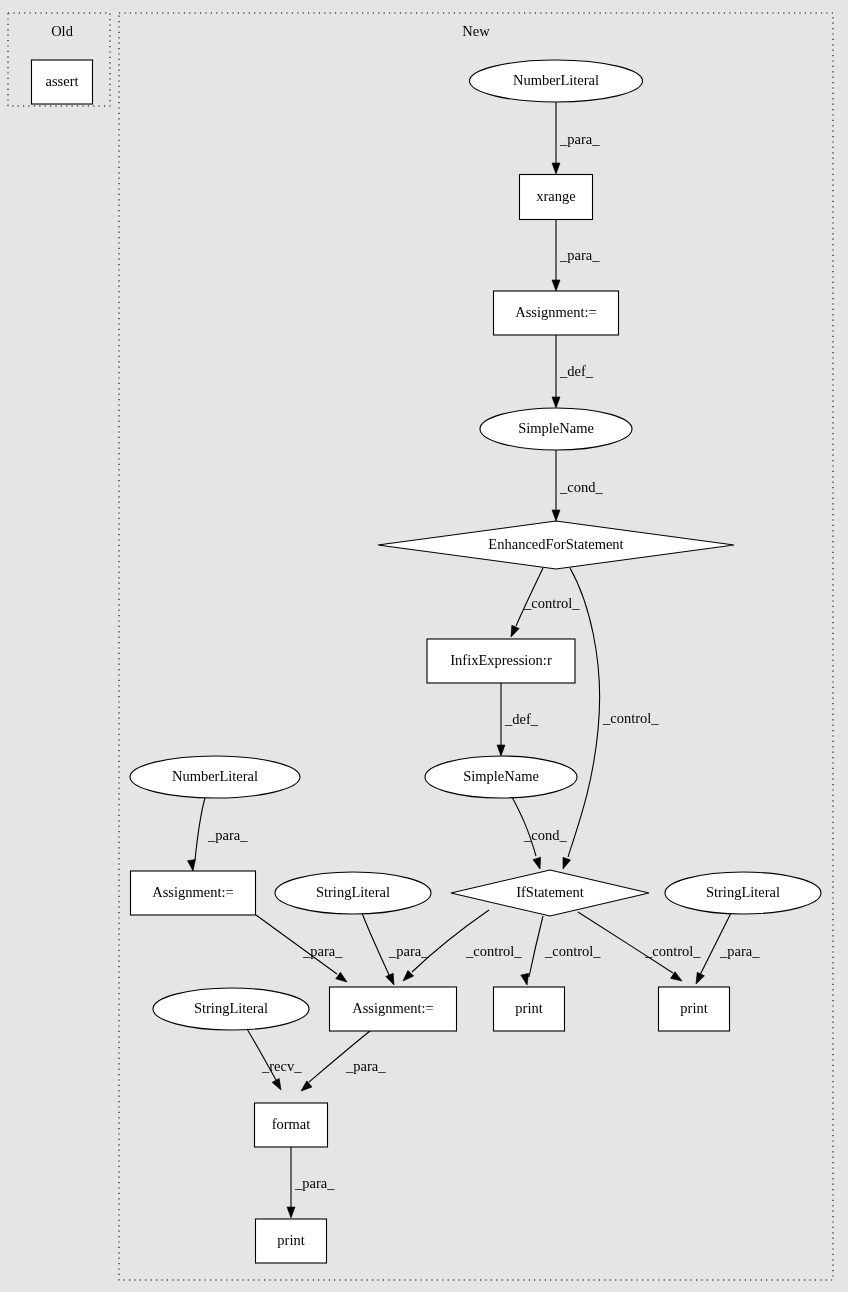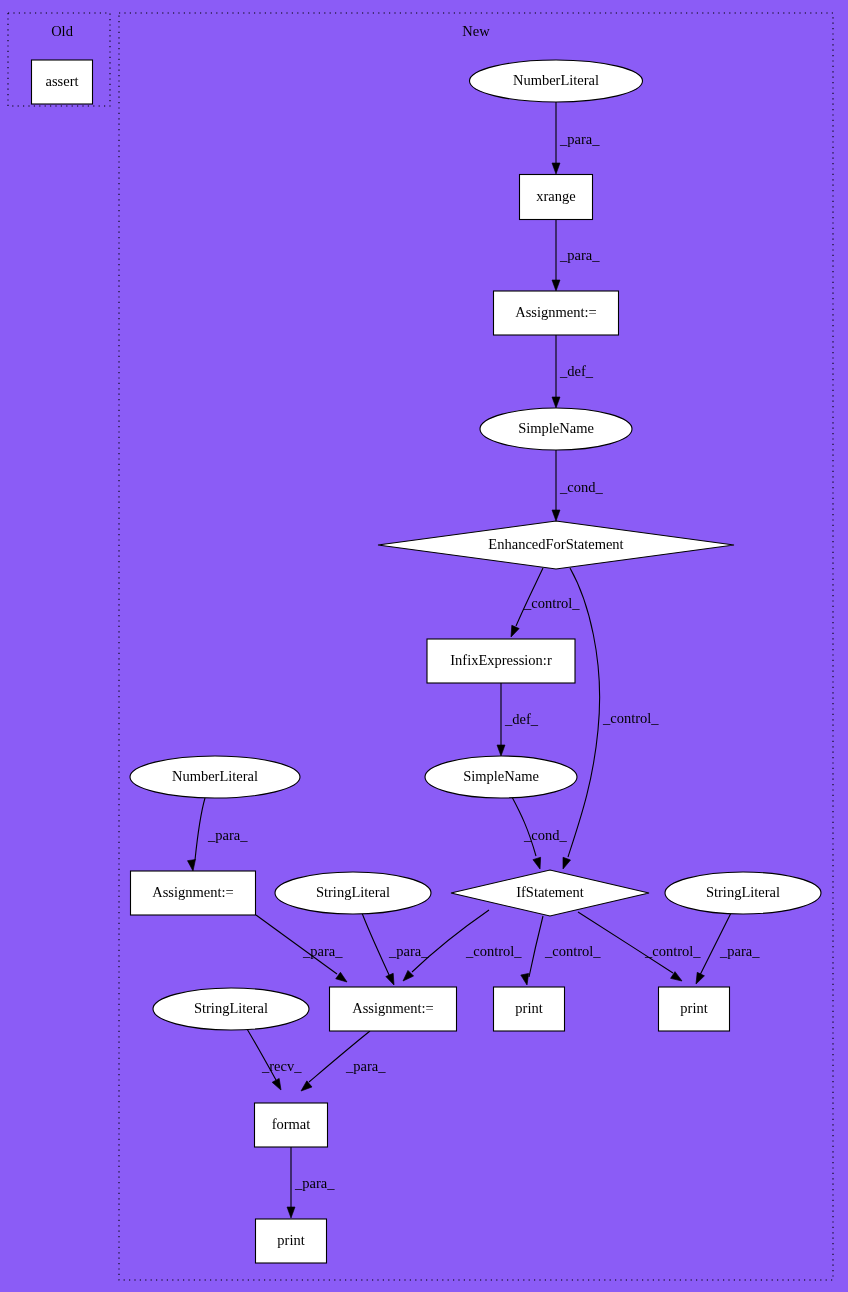--- a/index.html
+++ b/index.html
@@ -4,21 +4,21 @@
 <style>
   html, body {
     margin: 0;
     padding: 0;
     background: #ffffff;
   }
   #canvas {
     position: relative;
     width: 848px;
     height: 1292px;
-    background: #8b5cf6;
+    background: #e5e5e5;
     font-family: "Liberation Serif", "DejaVu Serif", serif;
     overflow: hidden;
   }
   svg#graph {
     position: absolute;
     left: 0;
     top: 0;
     width: 848px;
     height: 1292px;
     display: block;

